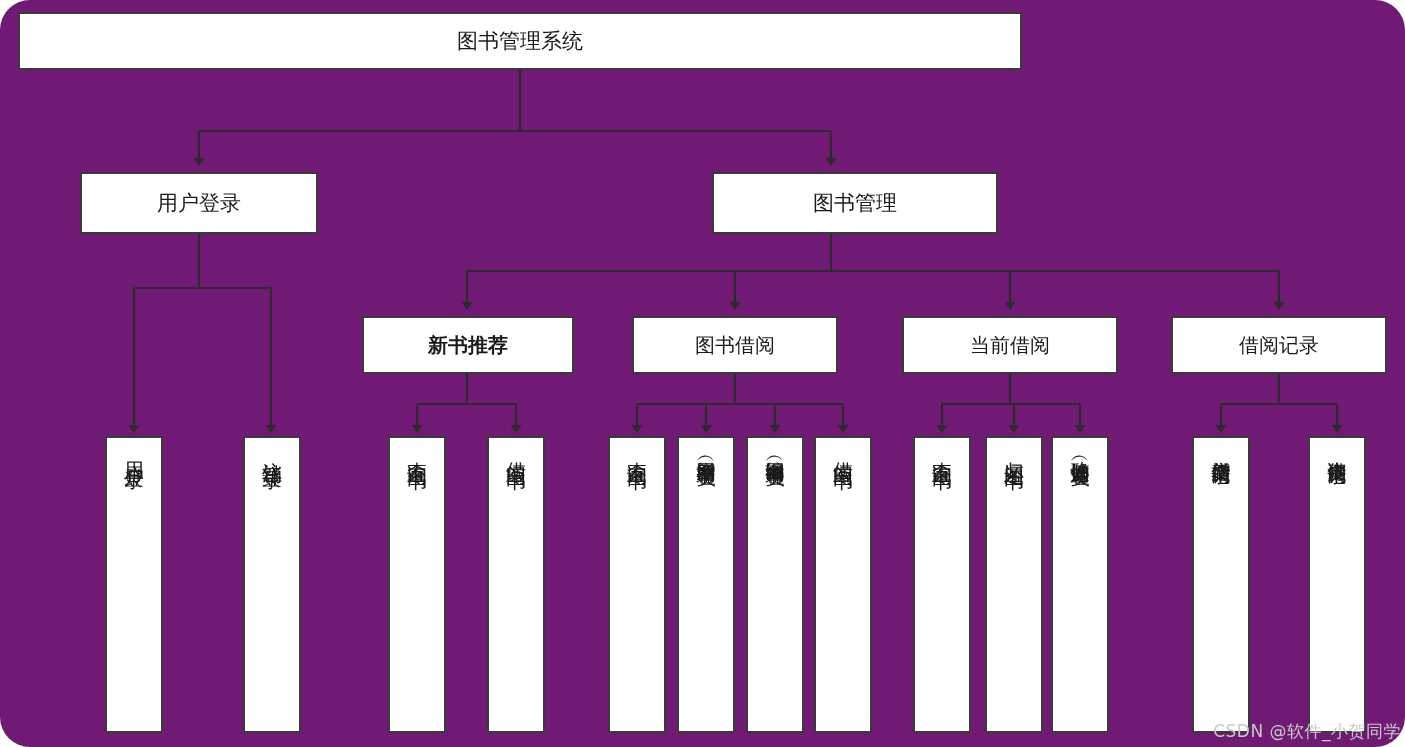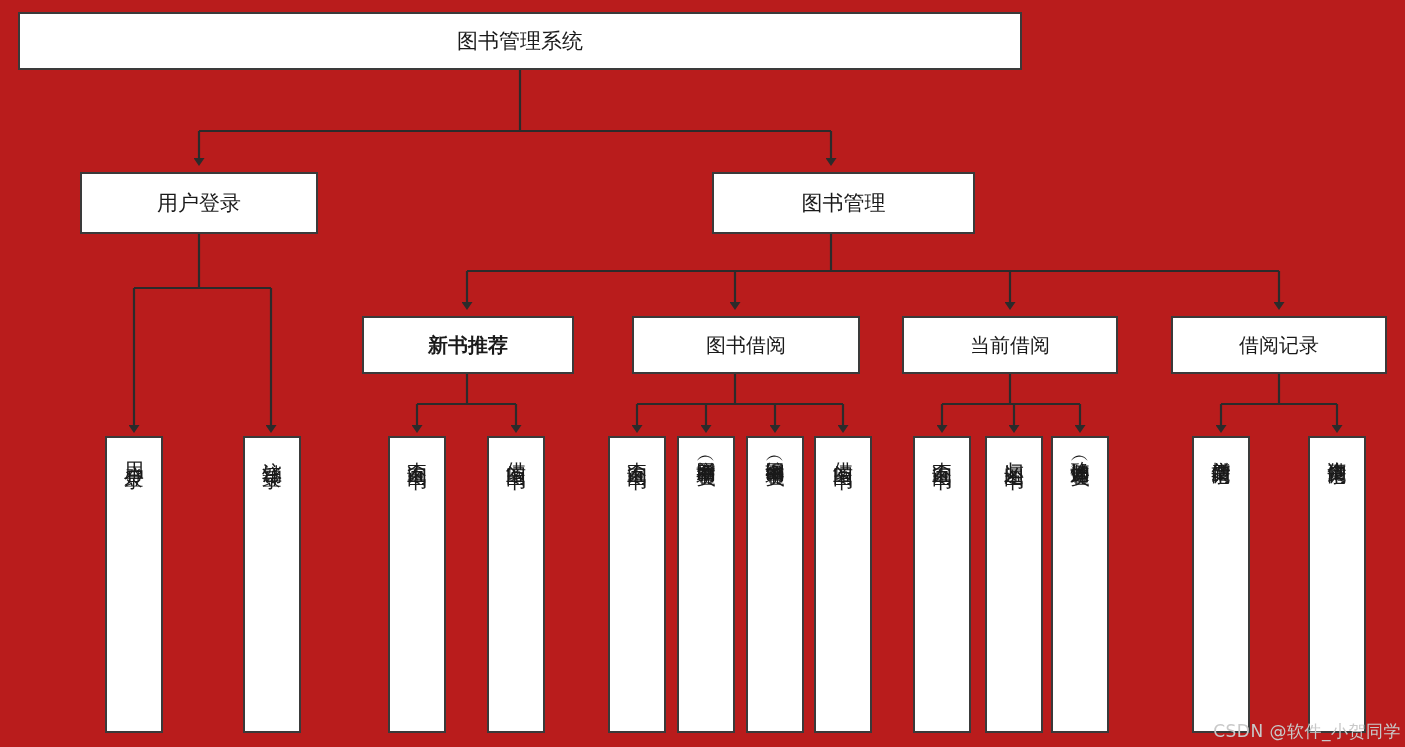--- a/index.html
+++ b/index.html
@@ -8,22 +8,23 @@
     padding: 0;
     background: #ffffff;
   }
   body {
     font-family: "DejaVu Sans", "Liberation Sans", sans-serif;
   }
   #canvas {
     position: relative;
     width: 1405px;
     height: 747px;
-    background: #b91c1c;
+    background: #701a75;
     overflow: hidden;
+    border-radius: 30px;
   }
   svg#wires {
     position: absolute;
     left: 0;
     top: 0;
     width: 1405px;
     height: 747px;
     pointer-events: none;
   }
   .node {
@@ -133,29 +134,29 @@
   </svg>
 
   <div class="node root" style="left:18px; top:12px; width:1004px; height:58px;">
     <span>图书管理系统</span>
   </div>
 
   <div class="node lvl2" style="left:80px; top:172px; width:238px; height:62px;">
     <span>用户登录</span>
   </div>
 
-  <div class="node lvl2" style="left:712px; top:172px; width:263px; height:62px;text-align:center;">
+  <div class="node lvl2" style="left:712px; top:172px; width:286px; height:62px;text-align:center;">
     <span>图书管理</span>
   </div>
 
   <div class="node lvl3" style="left:362px; top:316px; width:212px; height:58px;font-weight:bold;">
     <span>新书推荐</span>
   </div>
 
-  <div class="node lvl3" style="left:632px; top:316px; width:228px; height:58px;">
+  <div class="node lvl3" style="left:632px; top:316px; width:206px; height:58px;">
     <span>图书借阅</span>
   </div>
 
   <div class="node lvl3" style="left:902px; top:316px; width:216px; height:58px;">
     <span>当前借阅</span>
   </div>
 
   <div class="node lvl3" style="left:1171px; top:316px; width:216px; height:58px;">
     <span>借阅记录</span>
   </div>

